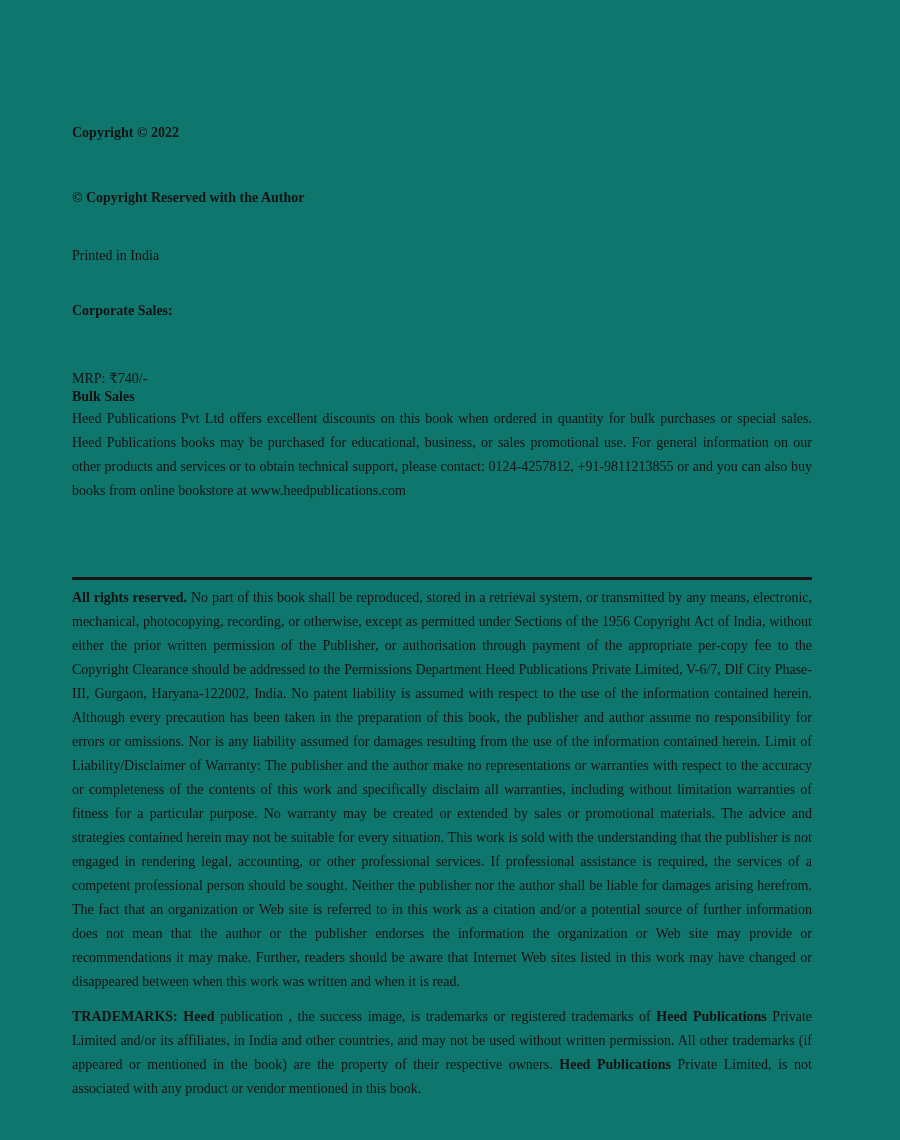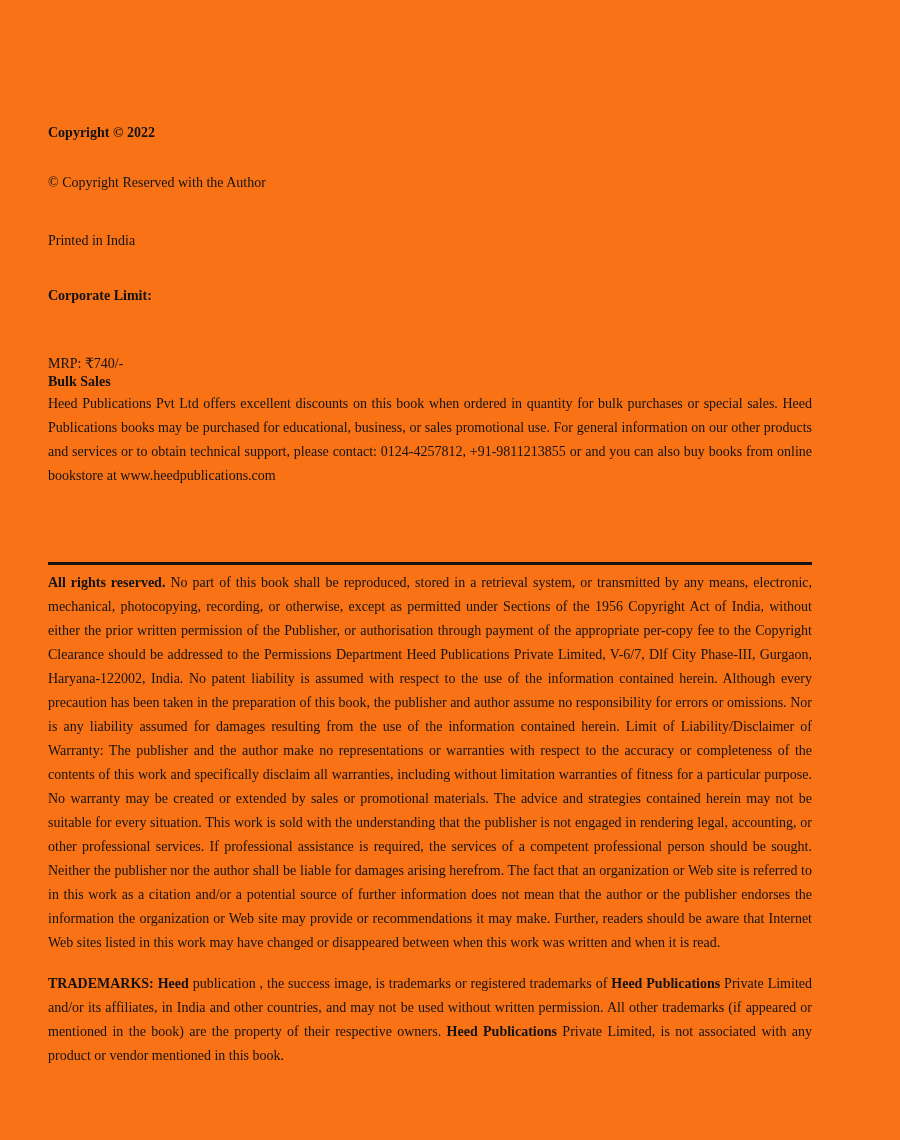--- a/index.html
+++ b/index.html
@@ -12,59 +12,59 @@
     height: 1140px;
     color: #121212;
     font-family: "Liberation Serif", "DejaVu Serif", serif;
     font-size: 14px;
     -webkit-font-smoothing: antialiased;
   }
   .page {
     box-sizing: border-box;
     width: 900px;
     height: 1140px;
-    padding: 124px 88px 0 48px;
-    background: #f97316;
+    padding: 124px 88px 0 72px;
+    background: #0f766e;
     overflow: hidden;
   }
   p { margin: 0; line-height: 18.5px; }
   .b { font-weight: bold; }
   .line { white-space: nowrap; }
-  .reserved   { margin-top: 31px; }
+  .reserved   { margin-top: 46px; font-weight: bold; }
   .printed    { margin-top: 40px; }
   .corporate  { margin-top: 35px; }
   .corporate p { line-height: 19px; }
   .mrp        { margin-top: 50px; }
   .bulk       { }
   .para {
     text-align: justify;
     line-height: 24px;
     font-family: Liberation Serif, serif;
   }
   .rule {
     border: none;
     height: 3px;
     background: #151515;
     margin: 74px 0 6px 0;
   }
-  .tm { margin-top: 17px; }
+  .tm { margin-top: 11px; }
 </style>
 </head>
 <body>
 
 <div class="page">
 
   <p class="b line">Copyright © 2022</p>
 
   <p class="line reserved">© Copyright Reserved with the Author</p>
 
   <p class="line printed">Printed in India</p>
 
   <div class="corporate">
-    <p class="b line">Corporate Limit:</p>
+    <p class="b line">Corporate Sales:</p>
   </div>
 
   <p class="line mrp">MRP: ₹740/-</p>
 
   <div class="bulk">
     <p class="b line">Bulk Sales</p>
     <p class="para">Heed Publications Pvt Ltd offers excellent discounts on this book when ordered in quantity for bulk purchases or special sales. Heed Publications books may be purchased for educational, business, or sales promotional use. For general information on our other products and services or to obtain technical support, please contact: 0124-4257812, +91-9811213855 or and you can also buy books from online bookstore at www.heedpublications.com</p>
   </div>
 
   <hr class="rule">

